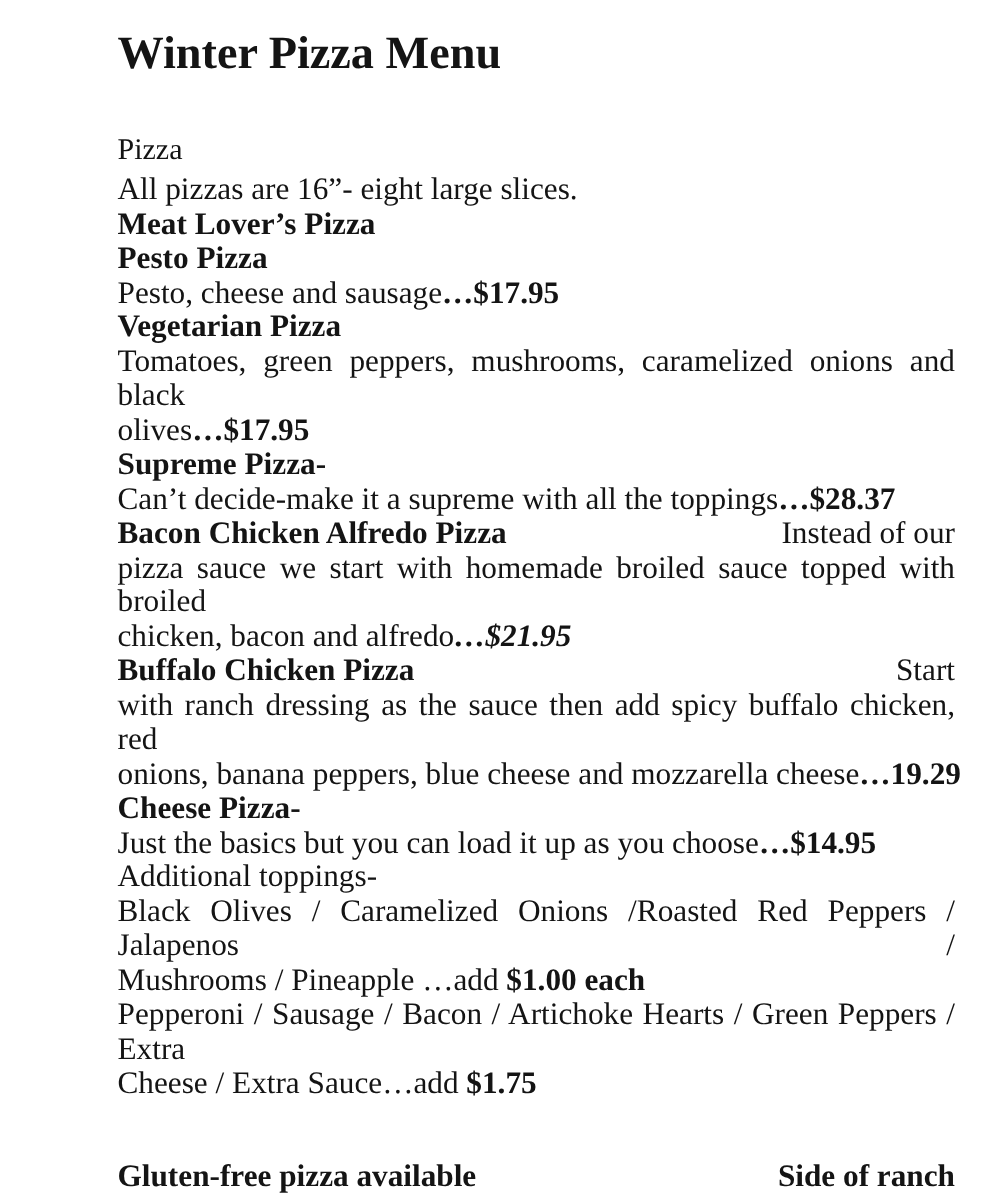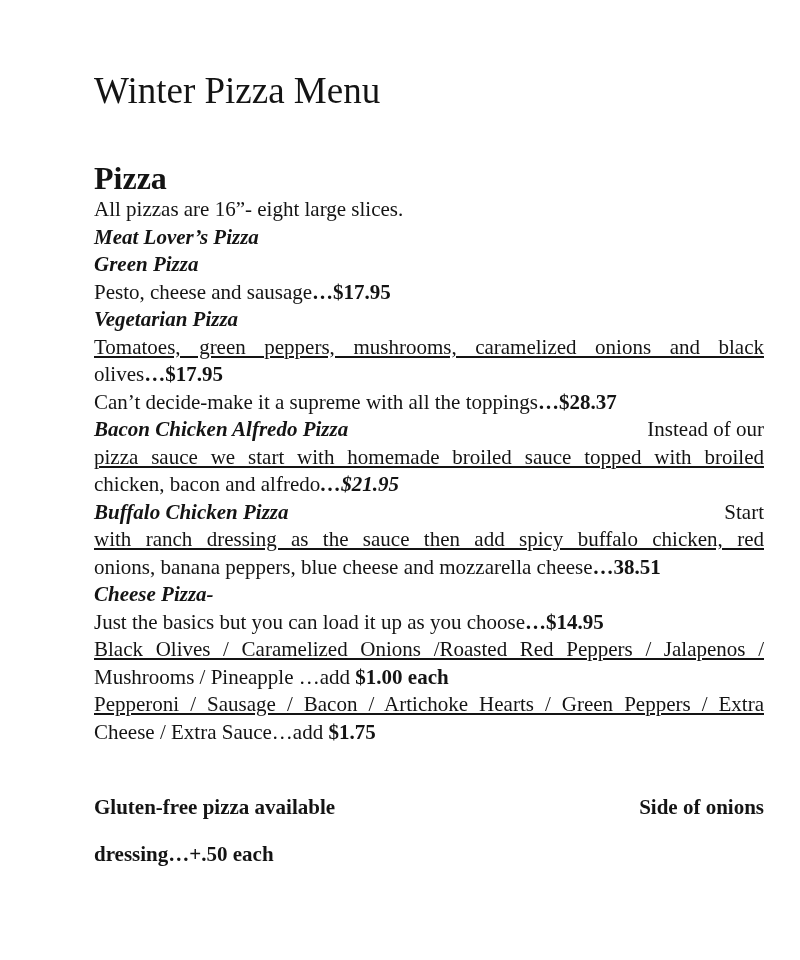--- a/index.html
+++ b/index.html
@@ -12,99 +12,99 @@
     overflow:hidden;
   }
   .content{
     margin-left:94px;
     width:670px;
     padding-top:20px;
   }
   .doc-title{
     font-size:37px;
     line-height:46px;
-    font-weight:400;
-    margin-top:48px;
+    font-weight:700;
   }
   .section-heading{
-    font-size:32px;
+    font-size:24px;
     line-height:36px;
-    margin-top:46px;
-    font-weight:700;
+    margin-top:36px;
+    font-weight:400;
   }
   .line{
-    font-size:21px;
+    font-size:25px;
     line-height:27.5px;
     white-space:nowrap;
   }
   .stretch{
     white-space:normal;
     text-align:justify;
     text-align-last:justify;
-    text-decoration:underline;
   }
   .flexline{
     display:flex;
     justify-content:space-between;
     align-items:baseline;
     text-align:right;
   }
-  .bi{font-weight:700;font-style:italic;}
+  .bi{font-weight:700;}
   .b{font-weight:700;margin-top:20px;}
   .price{font-weight:700;}
   .price.italic{font-style:italic;}
   .spacer{height:27.5px;}
 </style>
 <title>Winter Pizza Menu</title></head>
 <body>
 
 <div class="page">
   <div class="content">
 
     <div class="doc-title">Winter Pizza Menu</div>
 
     <div class="section-heading">Pizza</div>
 
     <div class="line">All pizzas are 16”- eight large slices.</div>
 
     <div class="line bi">Meat Lover’s Pizza</div>
 
-    <div class="line bi">Green Pizza</div>
+    <div class="line bi">Pesto Pizza</div>
     <div class="line"><span>Pesto, cheese and sausage</span><span class="price">…$17.95</span></div>
 
     <div class="line bi">Vegetarian Pizza</div>
     <div class="line stretch">Tomatoes, green peppers, mushrooms, caramelized onions and black</div>
     <div class="line"><span>olives</span><span class="price">…$17.95</span></div>
 
+    <div class="line bi">Supreme Pizza-</div>
     <div class="line"><span>Can’t decide-make it a supreme with all the toppings</span><span class="price">…$28.37</span></div>
 
     <div class="line flexline">
       <span class="bi">Bacon Chicken Alfredo Pizza</span>
       <span>Instead of our</span>
     </div>
     <div class="line stretch">pizza sauce we start with homemade broiled sauce topped with broiled</div>
     <div class="line"><span>chicken, bacon and alfredo</span><span class="price italic">…$21.95</span></div>
 
     <div class="line flexline">
       <span class="bi">Buffalo Chicken Pizza</span>
       <span>Start</span>
     </div>
     <div class="line stretch">with ranch dressing as the sauce then add spicy buffalo chicken, red</div>
-    <div class="line"><span>onions, banana peppers, blue cheese and mozzarella cheese</span><span class="price">…38.51</span></div>
+    <div class="line"><span>onions, banana peppers, blue cheese and mozzarella cheese</span><span class="price">…19.29</span></div>
 
     <div class="line bi">Cheese Pizza-</div>
     <div class="line"><span>Just the basics but you can load it up as you choose</span><span class="price">…$14.95</span></div>
 
+    <div class="line">Additional toppings-</div>
     <div class="line stretch">Black Olives / Caramelized Onions /Roasted Red Peppers / Jalapenos /</div>
     <div class="line"><span>Mushrooms / Pineapple …add </span><span class="b">$1.00 each</span></div>
     <div class="line stretch">Pepperoni / Sausage / Bacon / Artichoke Hearts / Green Peppers / Extra</div>
     <div class="line"><span>Cheese / Extra Sauce…add </span><span class="b">$1.75</span></div>
 
     <div class="spacer"></div>
 
     <div class="line flexline b">
       <span>Gluten-free pizza available</span>
-      <span>Side of onions</span>
+      <span>Side of ranch</span>
     </div>
     <div class="line b">dressing…+.50 each</div>
 
   </div>
 </div>
 
 </body></html>

